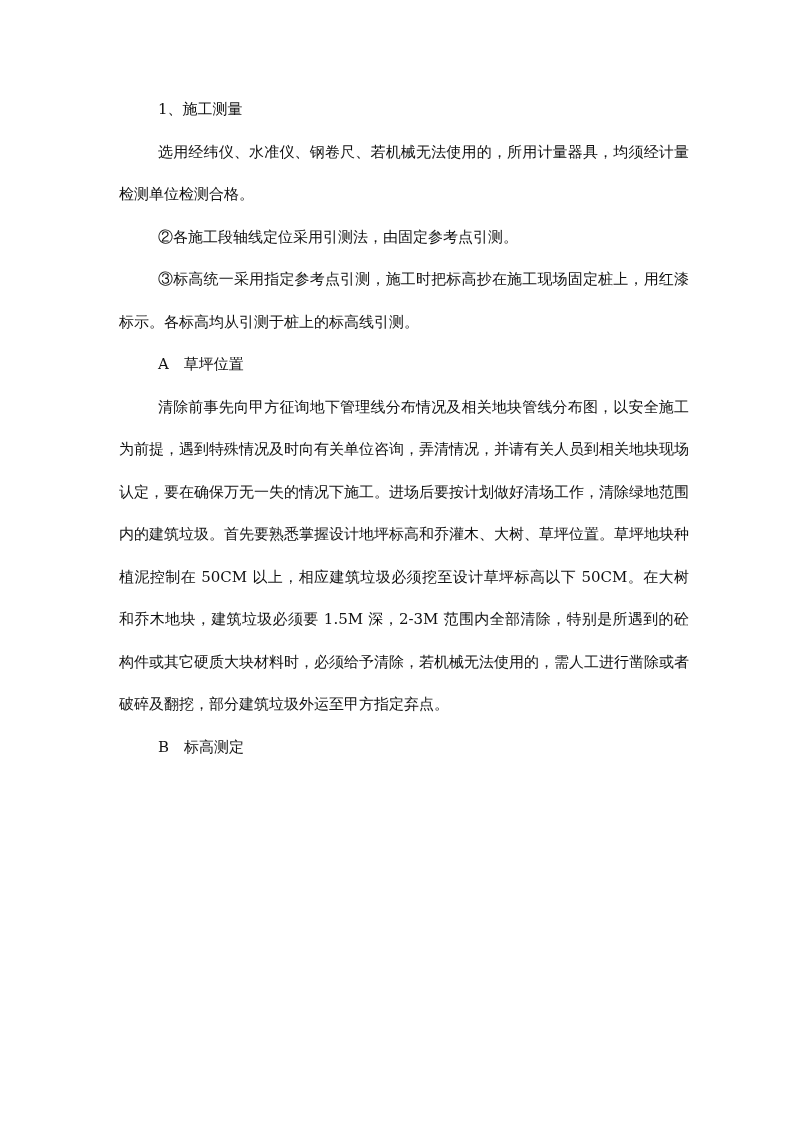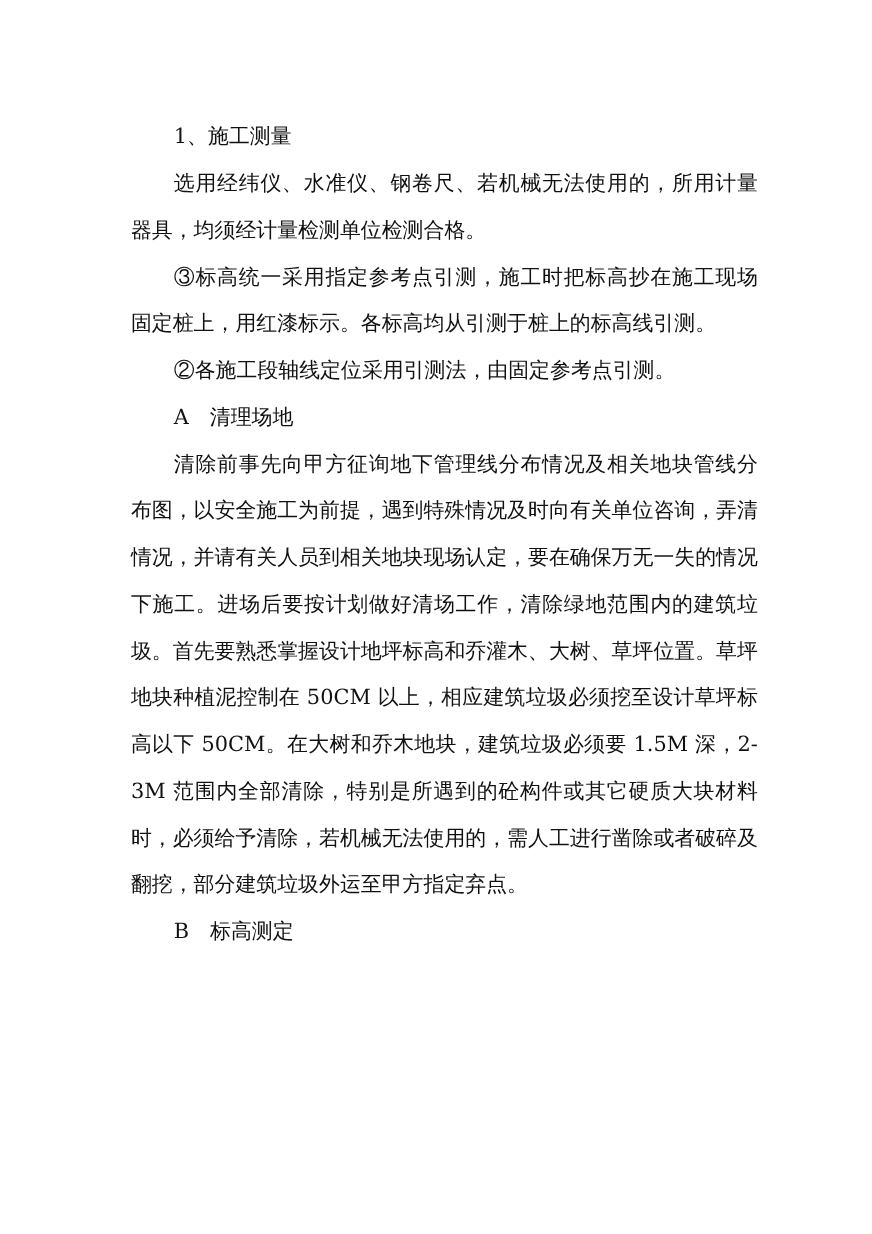--- a/index.html
+++ b/index.html
@@ -1,35 +1,35 @@
 <!DOCTYPE html>
 <html><head>
 <meta charset="utf-8">
 <style>
   html, body { margin: 0; padding: 0; background: #ffffff; }
   body { width: 793px; height: 1122px; position: relative; overflow: hidden; }
   .page {
     position: absolute;
     left: 119px;
-    top: 103px;
+    top: 88px;
     width: 570px;
     font-family: "DejaVu Serif", "Liberation Serif", serif;
-    font-size: 19px;
+    font-size: 15px;
     color: #111111;
     line-height: 42.5px;
   }
   .p { margin: 0; text-align: justify; text-justify: inter-character; }
   .ind { text-indent: 39px; }
   .sec-a { text-indent: 39px; }
   .paren { text-indent: 36px; }
 </style>
 </head>
 <body>
 
 <div class="page">
   <p class="p ind">1、施工测量</p>
   <p class="p ind">选用经纬仪、水准仪、钢卷尺、若机械无法使用的，所用计量器具，均须经计量检测单位检测合格。</p>
+  <p class="p ind">②各施工段轴线定位采用引测法，由固定参考点引测。</p>
   <p class="p ind">③标高统一采用指定参考点引测，施工时把标高抄在施工现场固定桩上，用红漆标示。各标高均从引测于桩上的标高线引测。</p>
-  <p class="p ind">②各施工段轴线定位采用引测法，由固定参考点引测。</p>
-  <p class="p sec-a">A　清理场地</p>
+  <p class="p sec-a">A　草坪位置</p>
   <p class="p ind">清除前事先向甲方征询地下管理线分布情况及相关地块管线分布图，以安全施工为前提，遇到特殊情况及时向有关单位咨询，弄清情况，并请有关人员到相关地块现场认定，要在确保万无一失的情况下施工。进场后要按计划做好清场工作，清除绿地范围内的建筑垃圾。首先要熟悉掌握设计地坪标高和乔灌木、大树、草坪位置。草坪地块种植泥控制在 50CM 以上，相应建筑垃圾必须挖至设计草坪标高以下 50CM。在大树和乔木地块，建筑垃圾必须要 1.5M 深，2-3M 范围内全部清除，特别是所遇到的砼构件或其它硬质大块材料时，必须给予清除，若机械无法使用的，需人工进行凿除或者破碎及翻挖，部分建筑垃圾外运至甲方指定弃点。</p>
   <p class="p sec-a">B　标高测定</p>
 </div>
 
 </body></html>

